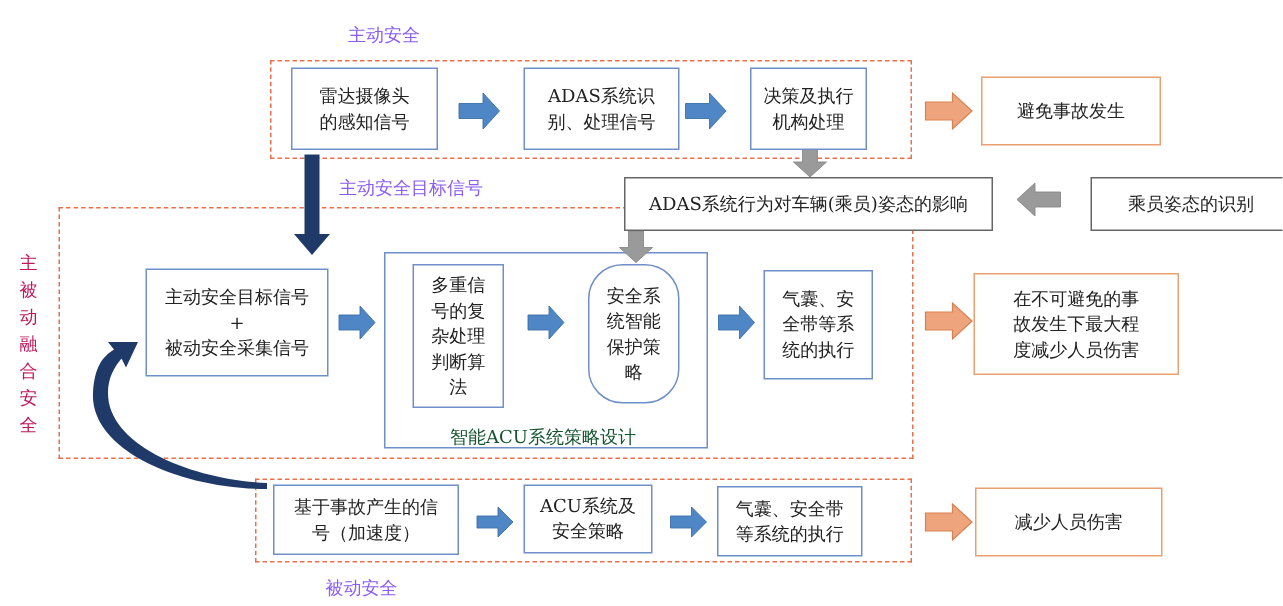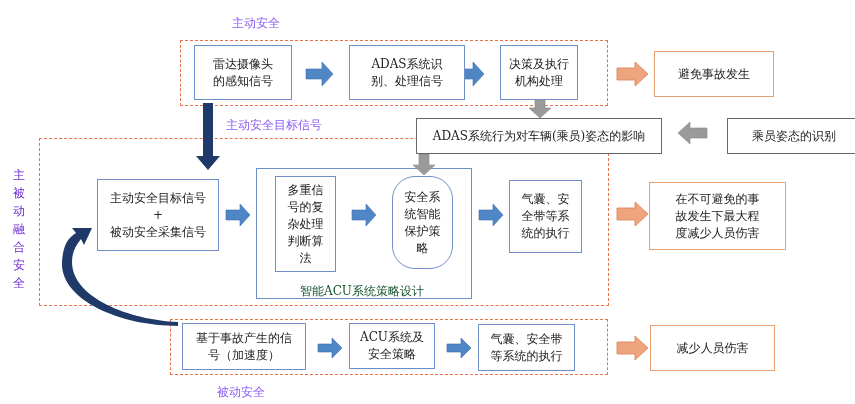--- a/index.html
+++ b/index.html
@@ -4,21 +4,21 @@
 <style>
   html,body{margin:0;padding:0;background:#fff;}
   body{width:855px;height:404px;position:relative;overflow:hidden;font-family:"DejaVu Serif","Liberation Serif",serif;color:#222;}
   .abs{position:absolute;}
   .box{position:absolute;box-sizing:border-box;background:#fff;display:flex;align-items:center;justify-content:center;text-align:center;font-size:12px;line-height:17px;}
   .blue{border:1.5px solid #6f8fc8;}
   .orange{border:1.5px solid #e8a070;}
   .gray{border:1.5px solid #666;}
   .dash{position:absolute;box-sizing:border-box;border:1.2px dashed #e8704a;}
   .lbl{position:absolute;color:#8b5cf6;font-size:12px;white-space:nowrap;}
-  .vlbl{position:absolute;color:#6d28d9;font-size:12px;width:14px;line-height:18px;text-align:center;}
+  .vlbl{position:absolute;color:#be185d;font-size:12px;width:14px;line-height:18px;text-align:center;}
   svg.overlay{position:absolute;left:0;top:0;}
   .txt{display:block;white-space:pre-line;}
 </style>
 </head>
 <body>
 
 <div class="dash" style="left:180px;top:40px;width:428px;height:66px;"></div>
 <div class="dash" style="left:39px;top:138px;width:570px;height:168px;"></div>
 <div class="dash" style="left:170px;top:319px;width:438px;height:56px;"></div>
 
@@ -56,21 +56,21 @@
 
   <polygon fill="#1f3a68" points="203,103 213,103 213,156 220,156 208,170 196,156 203,156"></polygon>
 
   <path fill="#1f3a68" d="M178,326 C120,326 60,300 62,262 C63,245 68,238 76,233 L72,228 L92,228 L84,245 L81,239 C76,245 72,252 72,262 C72,298 130,320 178,322 Z"></path>
 </svg>
 
 <div class="box blue" style="left:194px;top:45px;width:98px;height:55px;">
     <span class="txt">雷达摄像头
 的感知信号</span>
   </div>
-<div class="box blue" style="left:349px;top:45px;width:116px;height:55px;">
+<div class="box blue" style="left:349px;top:45px;width:104px;height:55px;">
     <span class="txt">ADAS系统识
 别、处理信号</span>
   </div>
 <div class="box blue" style="left:500px;top:45px;width:78px;height:55px;">
     <span class="txt">决策及执行
 机构处理</span>
   </div>
 <div class="box orange" style="left:654px;top:51px;width:120px;height:46px;align-items:center;">
     <span class="txt">避免事故发生</span>
   </div>

